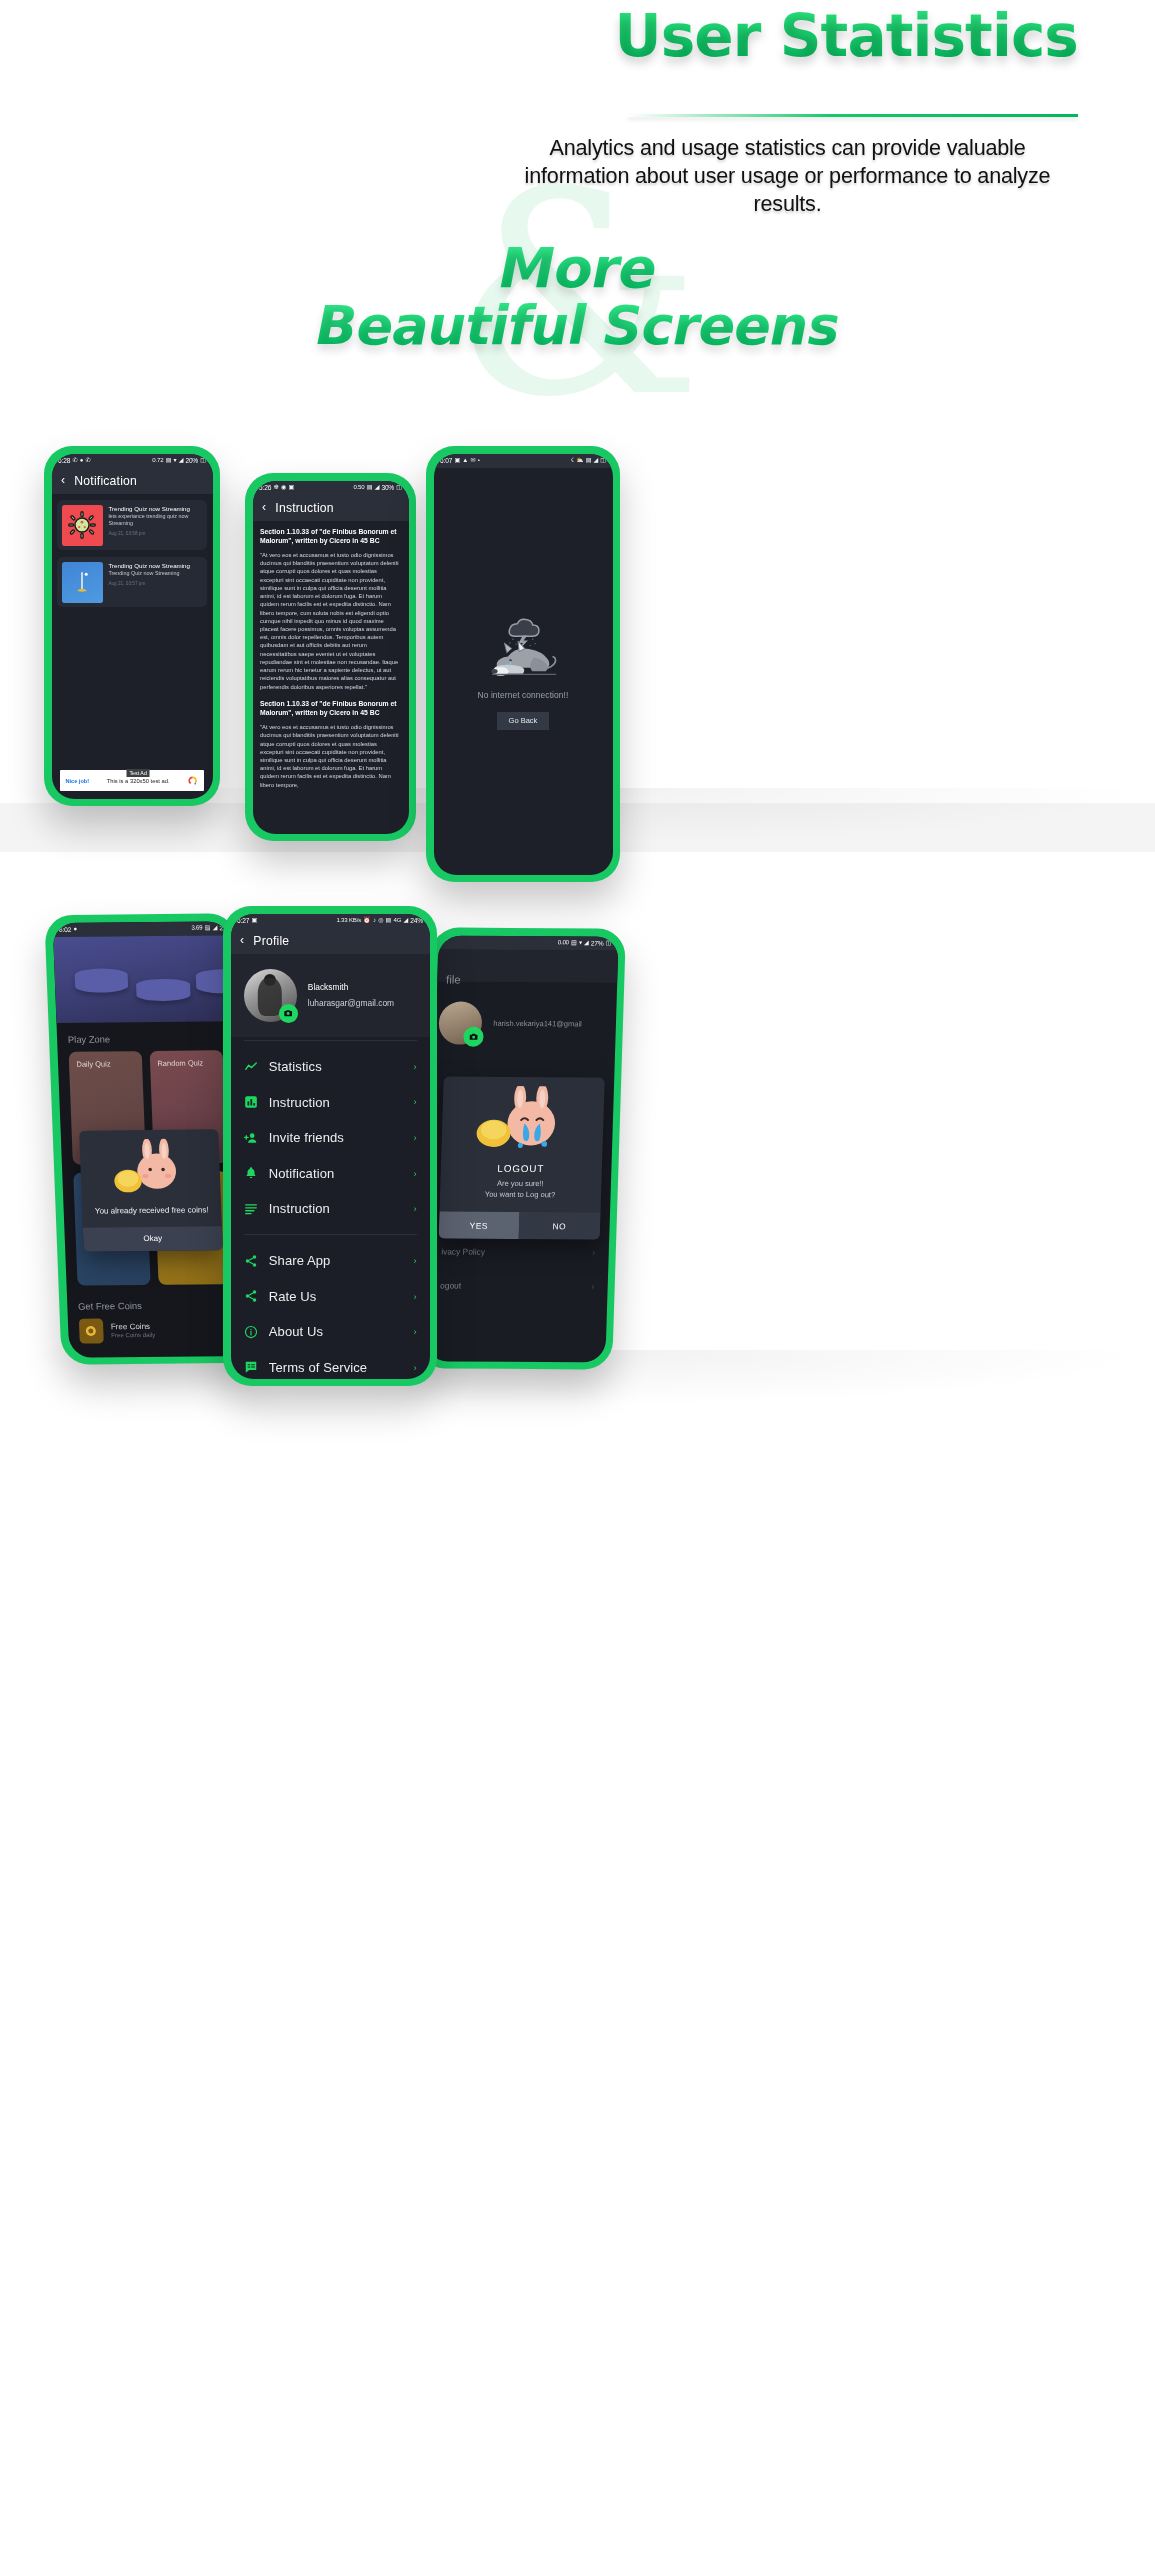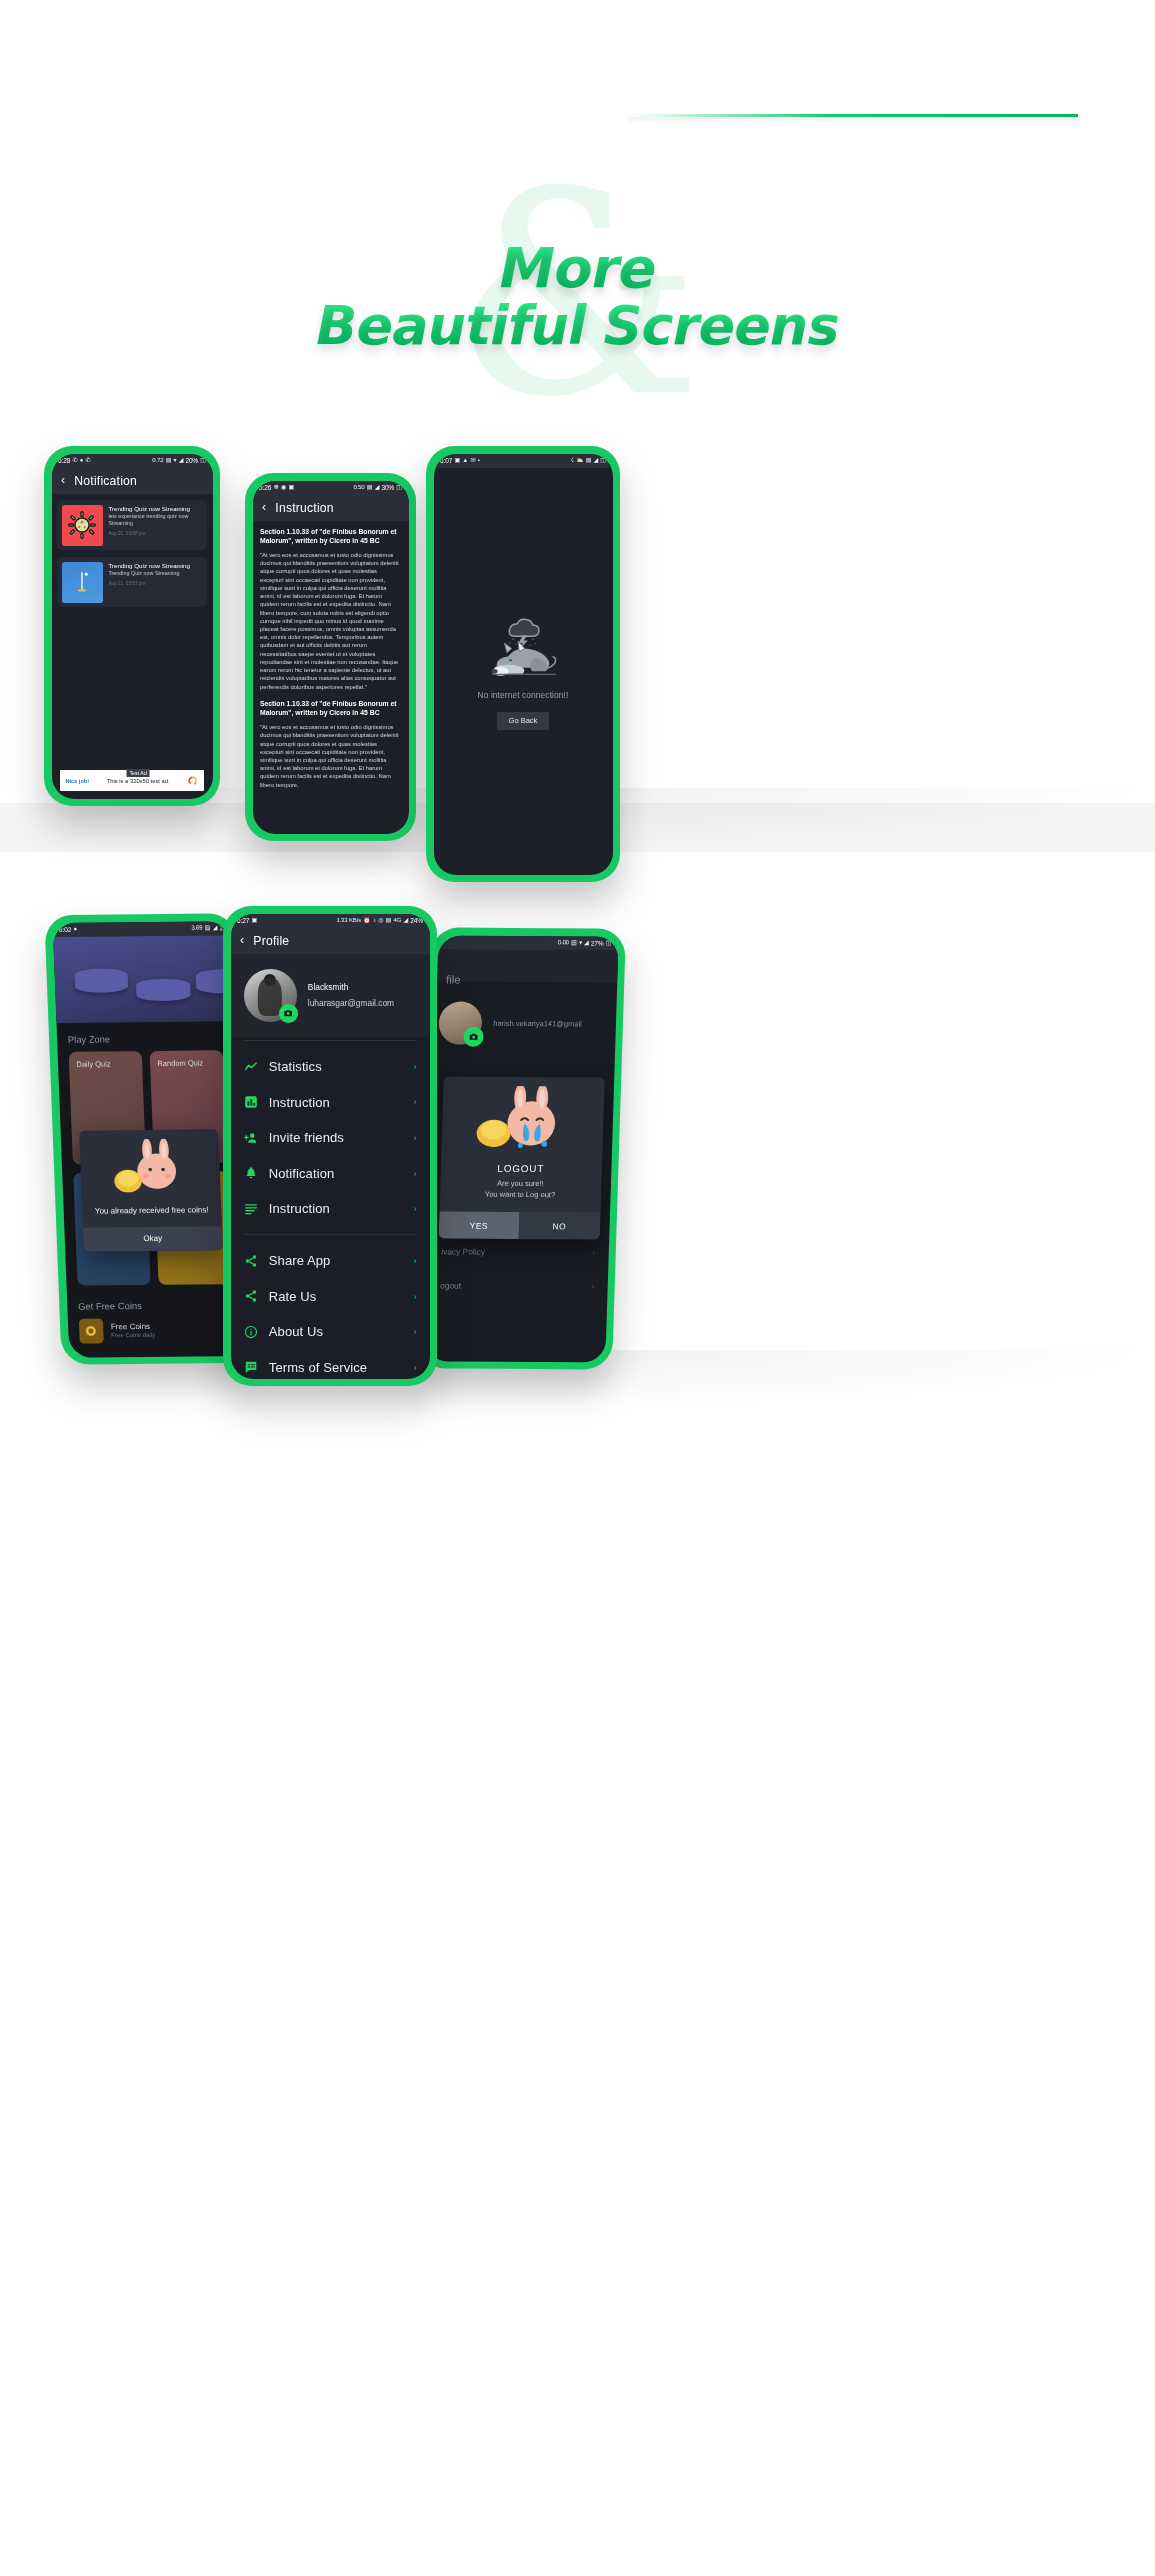--- a/index.html
+++ b/index.html
@@ -237,21 +237,23 @@
   }
   #grnd1 { top: 788px; }
   #grnd2 { top: 1350px; }
   .shelf { position:absolute; left:0; width:1155px; background:#f4f4f4; }
   #shelf1 { top: 803px; height: 49px; }
 </style>
 </head>
 <body>
 
 <div class="hero">
+  <div class="hero-title">User Statistics</div>
   <div class="hero-rule"></div>
+  <div class="hero-sub">Analytics and usage statistics can provide valuable information about user usage or performance to analyze results.</div>
 
   <div class="amp-wrap">
     <div class="amp">&amp;</div>
   </div>
   <div class="more-block">
     <div class="more-l1">More</div>
     <div class="more-l2">Beautiful Screens</div>
   </div>
 </div>
 

